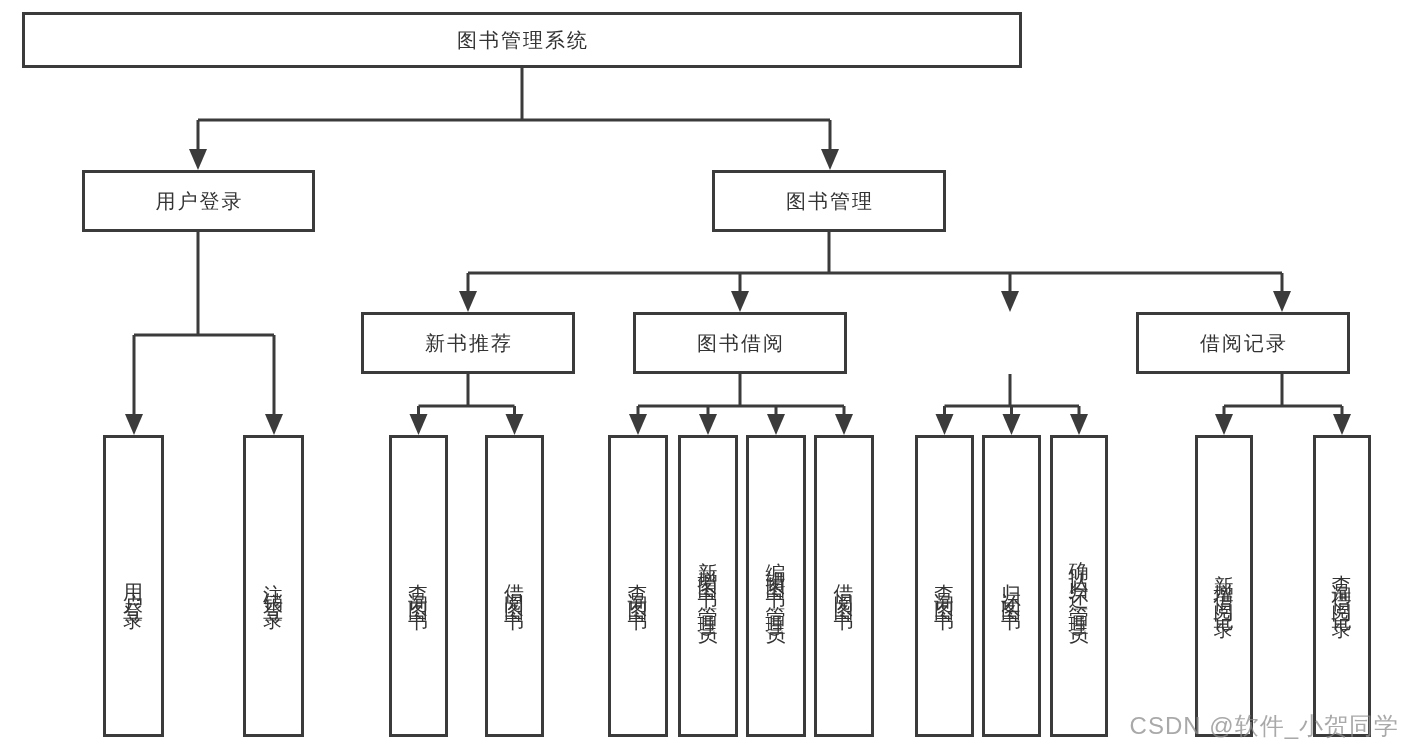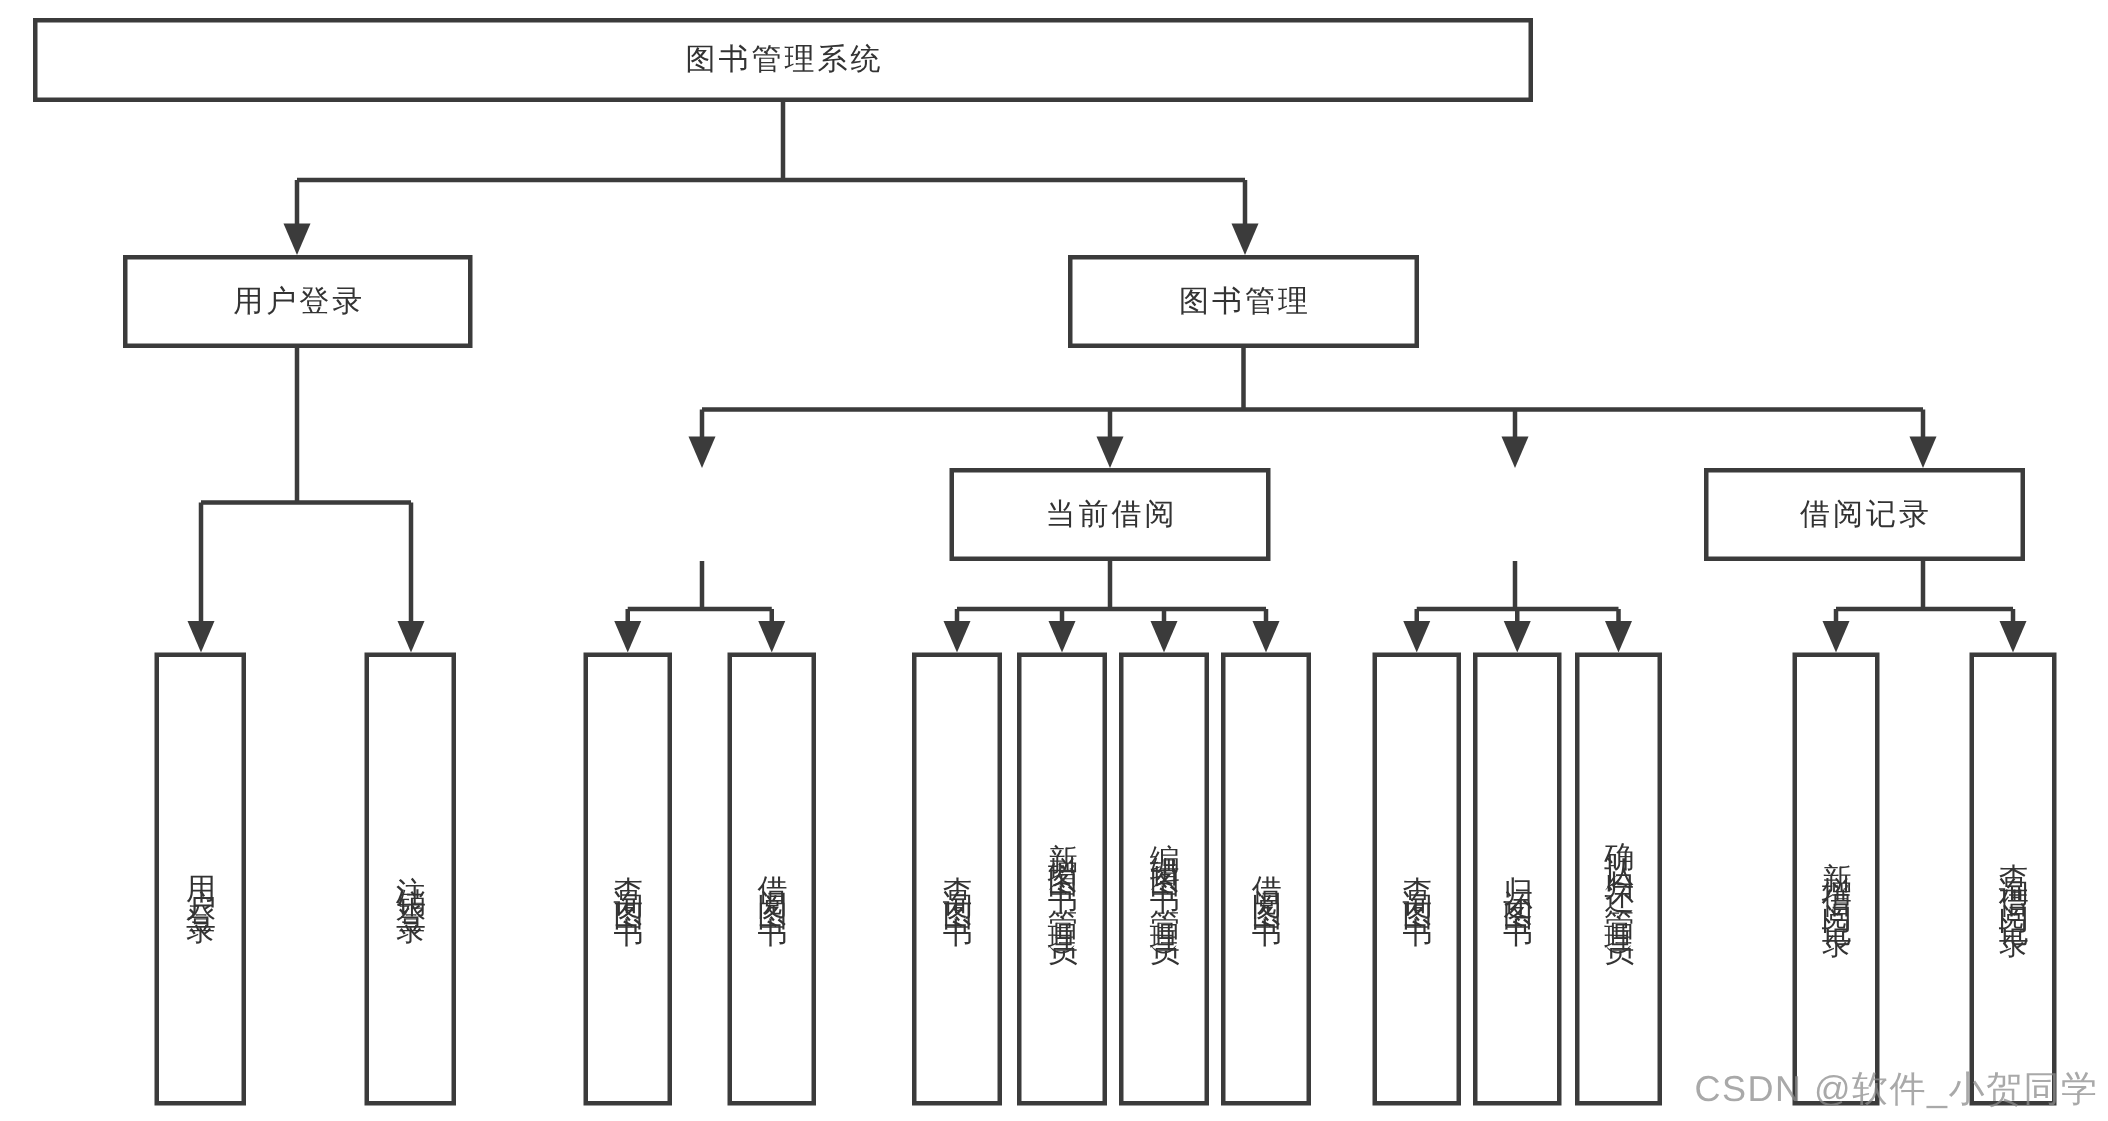--- a/index.html
+++ b/index.html
@@ -87,21 +87,22 @@
       <polygon points="1215,414 1233,414 1224,435"></polygon>
       <polygon points="1333,414 1351,414 1342,435"></polygon>
     </g>
   </svg>
 
   <div class="node h" style="left:22px; top:12px; width:1000px; height:56px;">图书管理系统</div>
 
   <div class="node h" style="left:82px; top:170px; width:233px; height:62px;">用户登录</div>
   <div class="node h" style="left:712px; top:170px; width:234px; height:62px;">图书管理</div>
 
-  <div class="node h" style="left:633px; top:312px; width:214px; height:62px;">当前借阅</div>
+  <div class="node h" style="left:361px; top:312px; width:214px; height:62px;">新书推荐</div>
+  <div class="node h" style="left:633px; top:312px; width:214px; height:62px;">图书借阅</div>
   <div class="node h" style="left:1136px; top:312px; width:214px; height:62px;">借阅记录</div>
 
   <div class="node v" style="left:103px; top:435px; width:61px; height:302px;">用户登录</div>
   <div class="node v" style="left:243px; top:435px; width:61px; height:302px;">注销登录</div>
 
   <div class="node v" style="left:389px; top:435px; width:59px; height:302px;">查询图书</div>
   <div class="node v" style="left:485px; top:435px; width:59px; height:302px;">借阅图书</div>
 
   <div class="node v" style="left:608px; top:435px; width:60px; height:302px;">查询图书</div>
   <div class="node v" style="left:678px; top:435px; width:60px; height:302px;">新增图书（管理员）</div>

